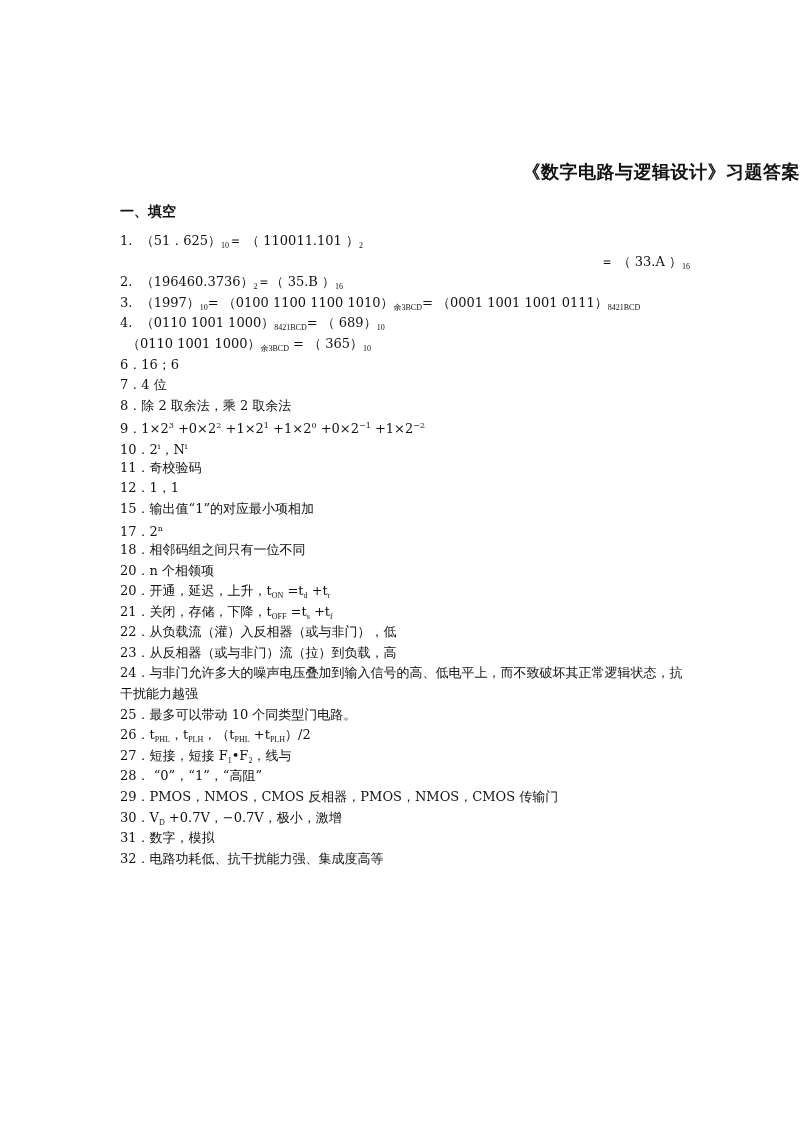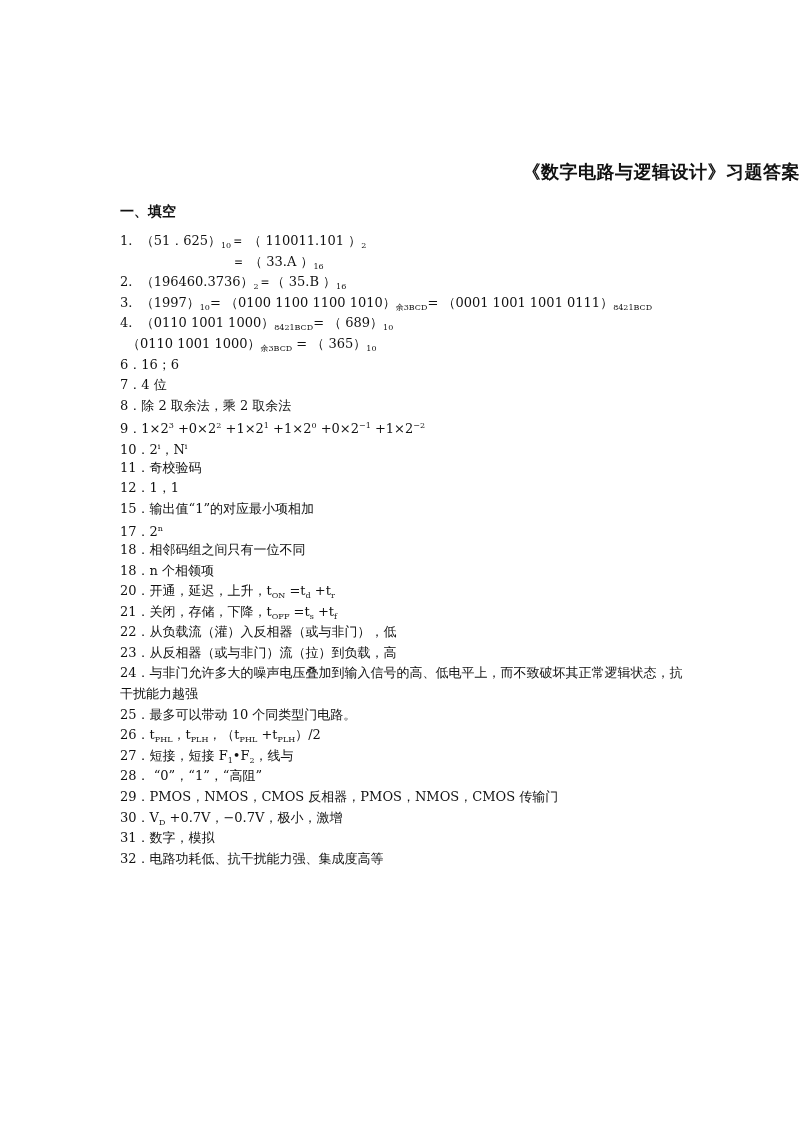--- a/index.html
+++ b/index.html
@@ -5,24 +5,24 @@
   html, body { margin:0; padding:0; background:#ffffff; }
   body { width:800px; height:1132px; position:relative; overflow:hidden;
          font-family: "DejaVu Serif", "Liberation Serif", serif; color:#111; }
   .title { position:absolute; top:160px; left:0; width:800px; text-align:right;
            font-family:"DejaVu Sans", sans-serif; font-size:18px; font-weight:bold; letter-spacing:0.5px; }
   .section { position:absolute; top:203px; left:120px; font-family:Liberation Serif, serif;
              font-size:14px; font-weight:bold; }
   .lines { position:absolute; top:231px; left:120px; width:570px; font-size:13px; }
   .line { height:20.6px; line-height:20.6px; white-space:nowrap; }
   .line.wrap { white-space:normal; height:auto; }
-  .indent1 { padding-left:112px; }
+  .indent1 { padding-left:112px;text-align:right; }
   .indent2 { padding-left:7px; }
   sub, sup { font-size:8px; }
-  sub { vertical-align:-3px; }
+  sub { vertical-align:-3px;font-family:Liberation Serif, serif; }
   sup { vertical-align:5px; }
 </style>
 </head>
 <body>
 
 <div class="title">《数字电路与逻辑设计》习题答案</div>
 <div class="section">一、填空</div>
 
 <div class="lines">
   <div class="line">
@@ -52,21 +52,21 @@
   <div class="line">
     <span>10．2</span><sup>i</sup><span>，N</span><sup>i</sup>
   </div>
   <div class="line">11．奇校验码</div>
   <div class="line">12．1，1</div>
   <div class="line">15．输出值“1”的对应最小项相加</div>
   <div class="line">
     <span>17．2</span><sup>n</sup>
   </div>
   <div class="line">18．相邻码组之间只有一位不同</div>
-  <div class="line">18．n 个相领项</div>
+  <div class="line">20．n 个相领项</div>
   <div class="line">
     <span>20．开通，延迟，上升，t</span><sub>ON</sub><span> =t</span><sub>d</sub><span> +t</span><sub>r</sub>
   </div>
   <div class="line">
     <span>21．关闭，存储，下降，t</span><sub>OFF</sub><span> =t</span><sub>s</sub><span> +t</span><sub>f</sub>
   </div>
   <div class="line">22．从负载流（灌）入反相器（或与非门），低</div>
   <div class="line">23．从反相器（或与非门）流（拉）到负载，高</div>
   <div class="line wrap" style="line-height:20.6px;">24．与非门允许多大的噪声电压叠加到输入信号的高、低电平上，而不致破坏其正常逻辑状态，抗干扰能力越强</div>
   <div class="line">25．最多可以带动 10 个同类型门电路。</div>

